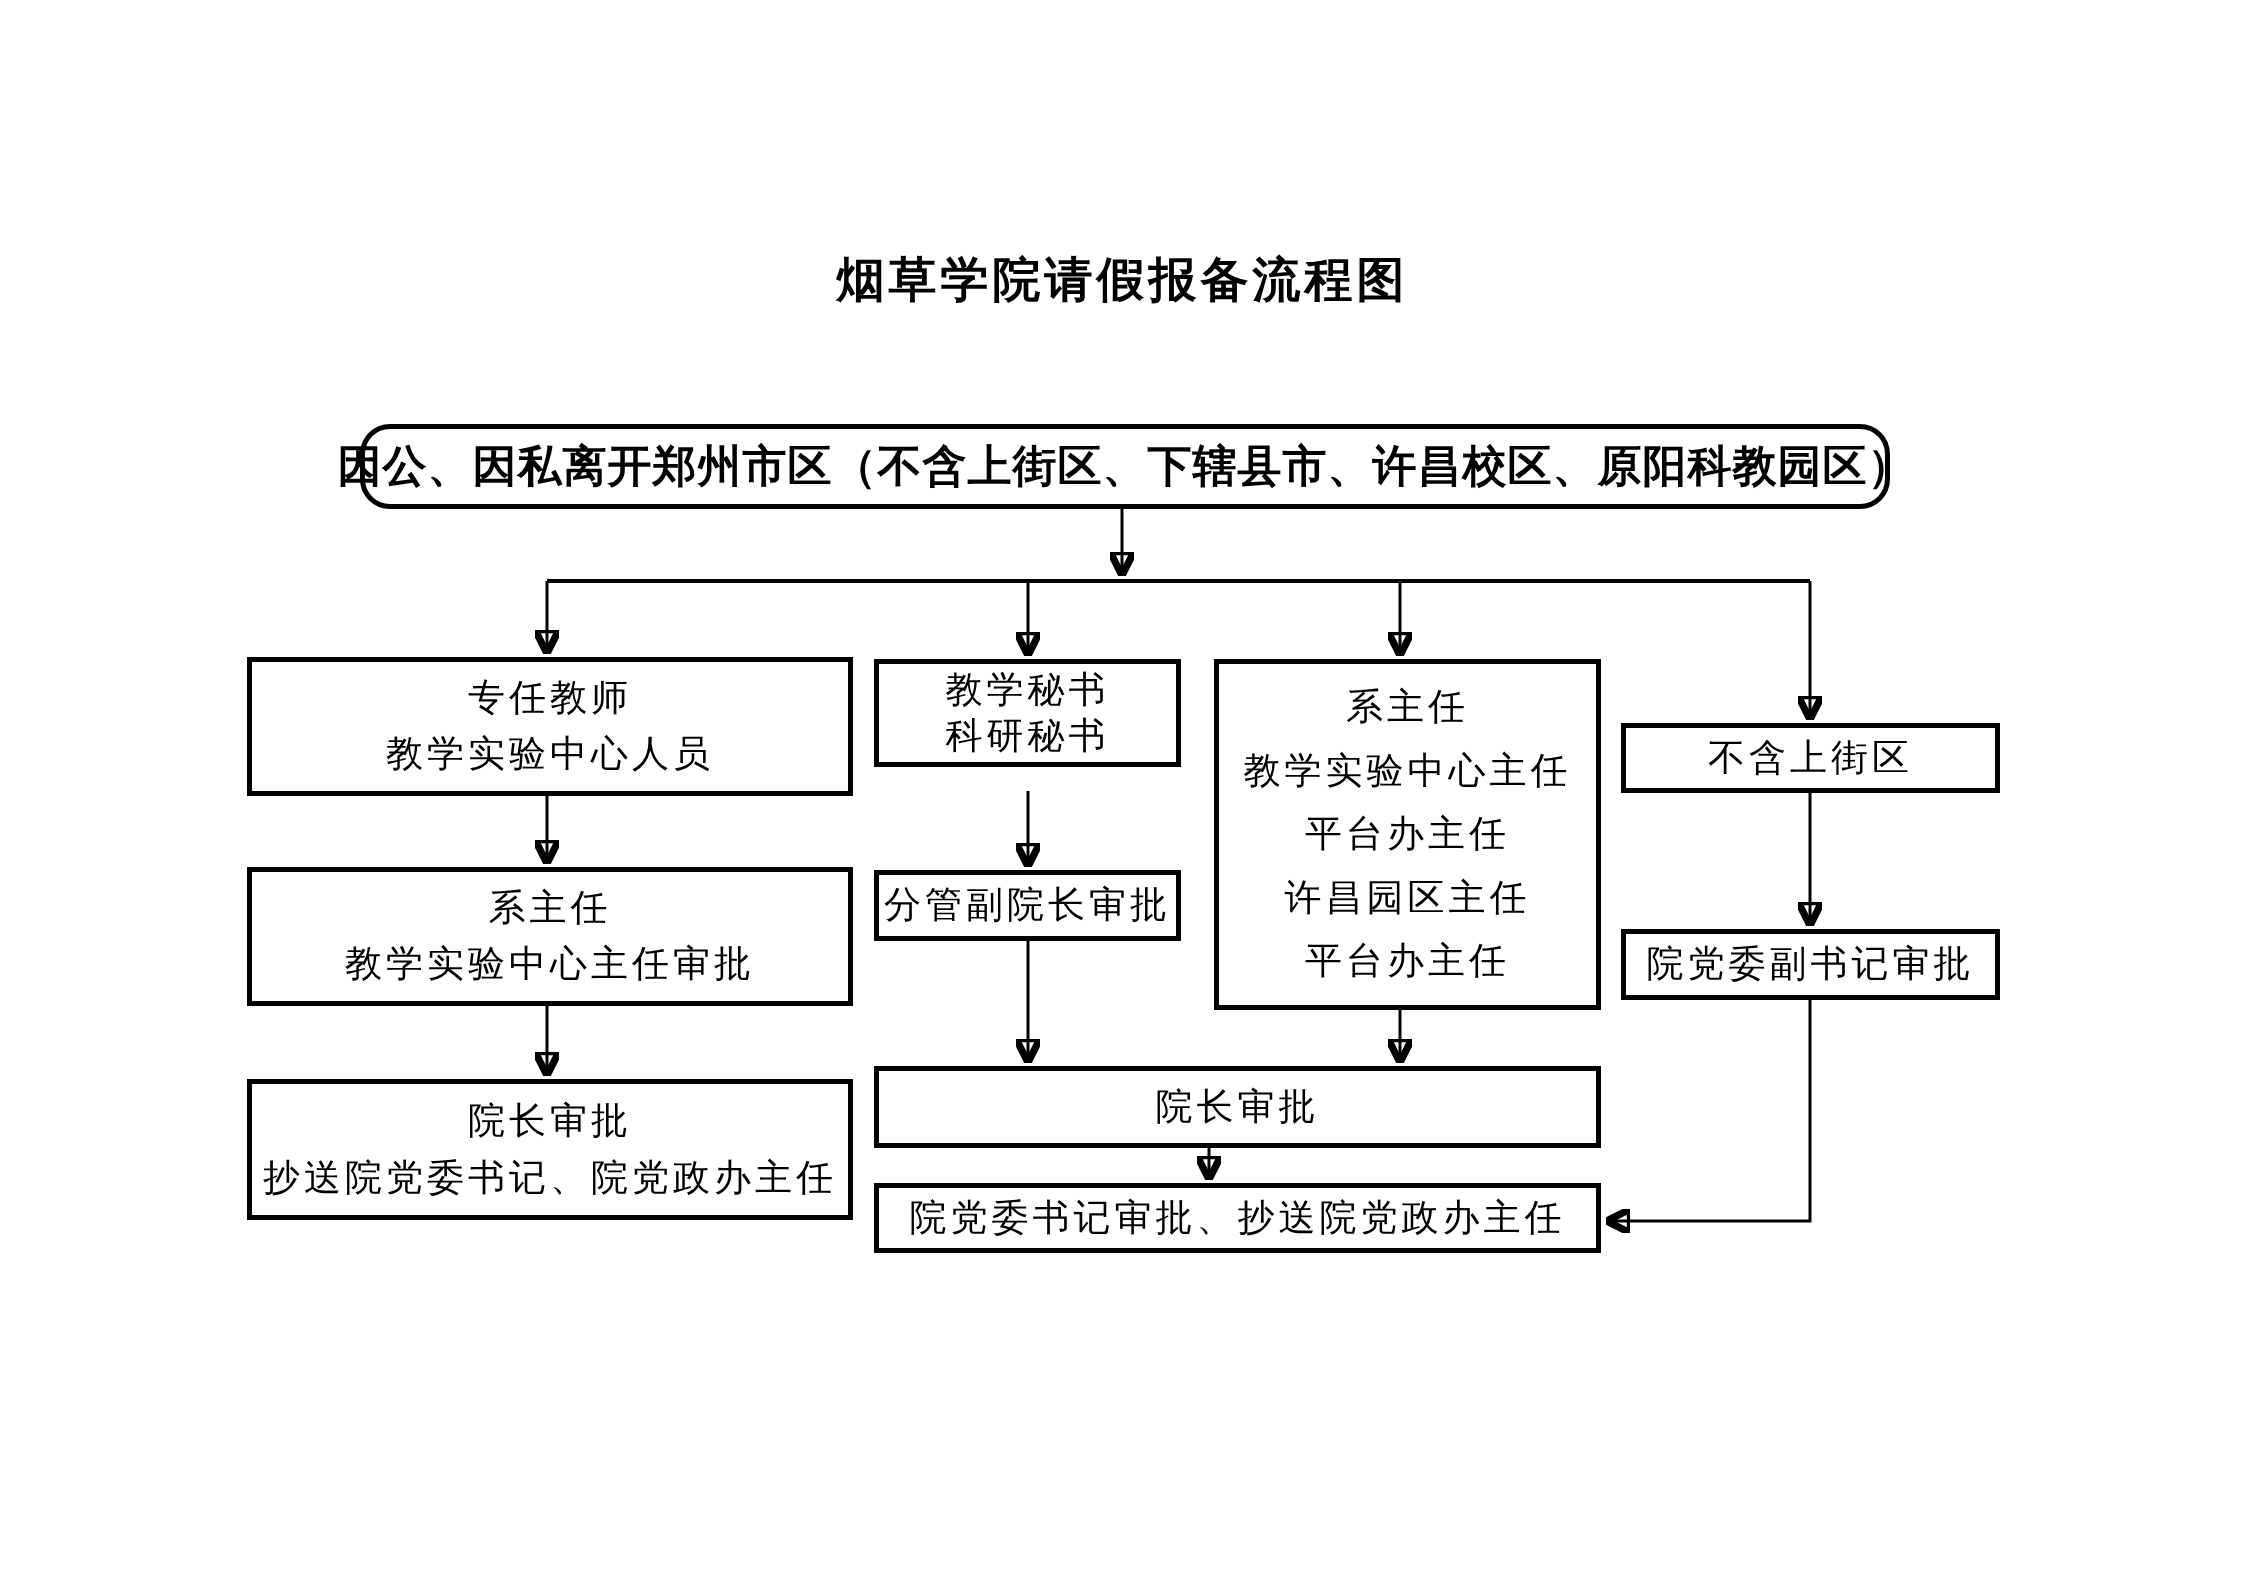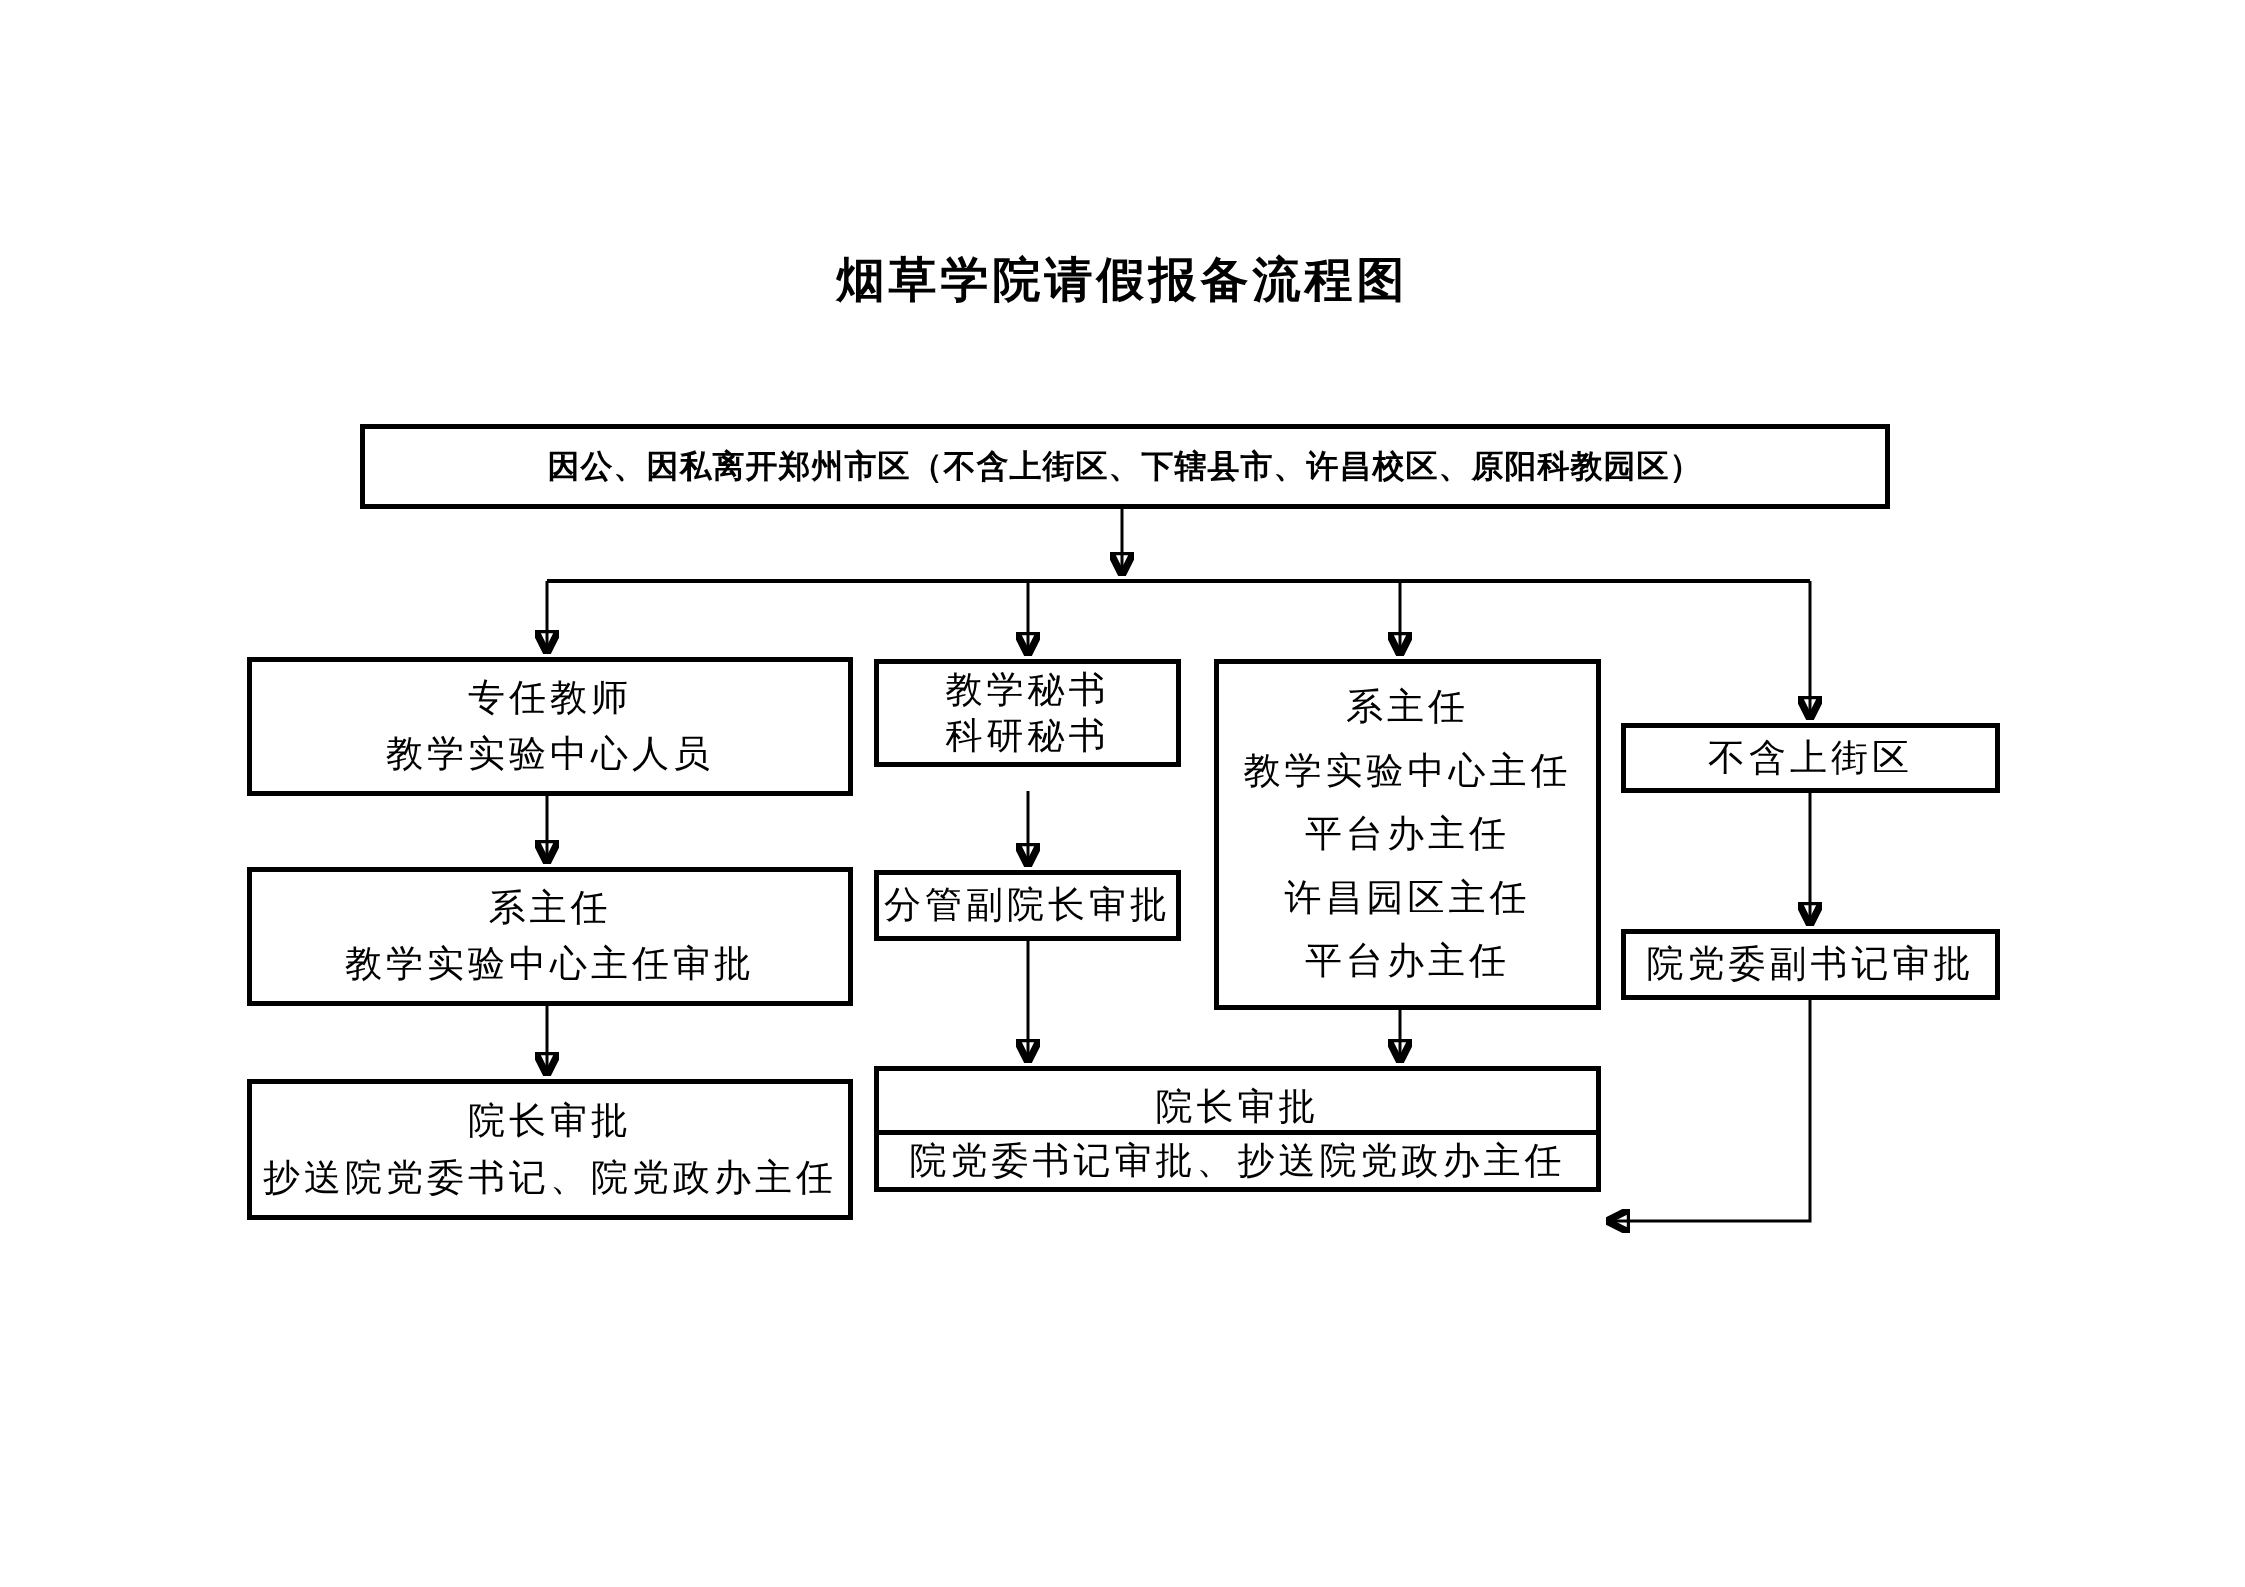--- a/index.html
+++ b/index.html
@@ -43,21 +43,22 @@
     color: #000000;
   }
   .flow-box .line {
     white-space: nowrap;
     letter-spacing: 4px;
     line-height: 1.1;
   }
   .box-start {
     font-family: "Liberation Sans", sans-serif;
     font-weight: bold;
-    font-size: 32px;
+    font-size: 44px;
+    border-radius: 30px;
   }
   .box-start .line {
     letter-spacing: 1px;
   }
   #connectors {
     position: absolute;
     left: 0;
     top: 0;
     width: 2245px;
     height: 1587px;
@@ -143,17 +144,17 @@
 
   <div class="flow-box" style="left:247px; top:1079px; width:606px; height:141px;">
     <div class="line">院长审批</div>
     <div class="line">抄送院党委书记、院党政办主任</div>
   </div>
 
   <div class="flow-box" style="left:874px; top:1066px; width:727px; height:82px;">
     <div class="line">院长审批</div>
   </div>
 
-  <div class="flow-box" style="left:874px; top:1130px; width:727px; height:62px;">
+  <div class="flow-box" style="left:874px; top:1183px; width:727px; height:70px;">
     <div class="line">院党委书记审批、抄送院党政办主任</div>
   </div>
 
 </div>
 
 </body></html>

